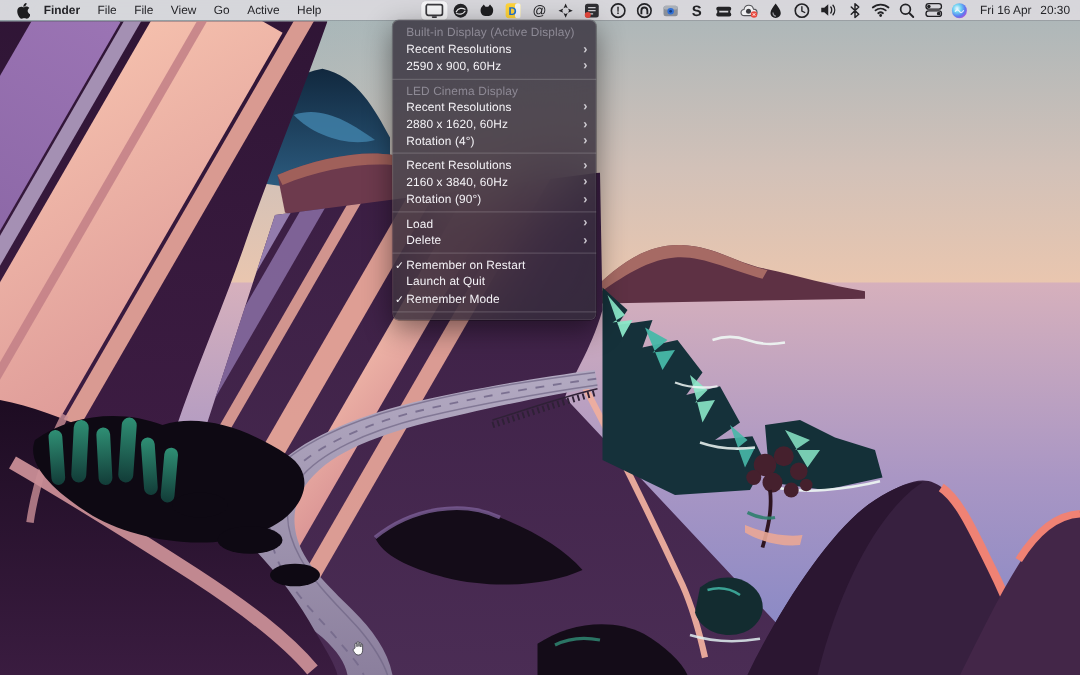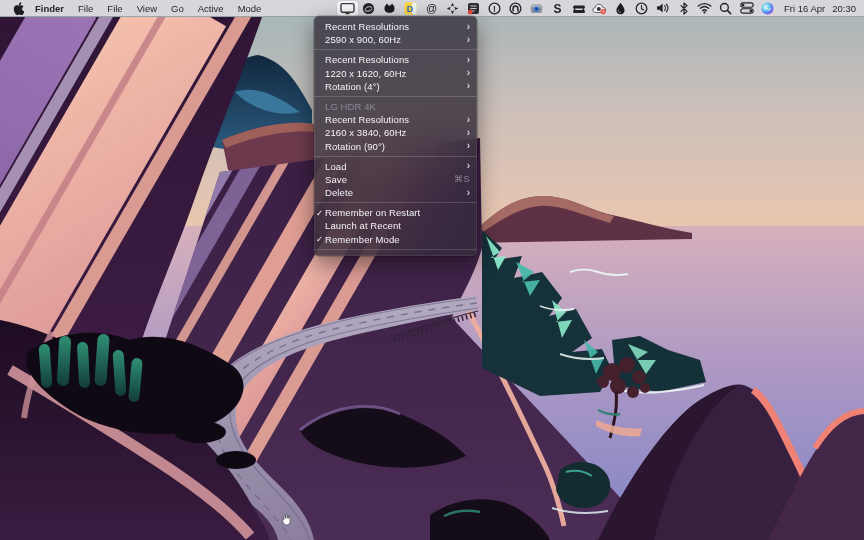--- a/index.html
+++ b/index.html
@@ -221,21 +221,21 @@
             <path d="M14.1,10.6c0-2.4,2-3.6,2.1-3.7c-1.1-1.7-2.9-1.9-3.5-1.9c-1.5-0.2-2.9,0.9-3.6,0.9C8.3,5.9,7.2,5,6,5.1C4.4,5.1,2.9,6,2.1,7.4C0.3,10.5,1.6,15.1,3.4,17.6c0.9,1.2,1.9,2.6,3.2,2.6c1.3-0.1,1.8-0.8,3.3-0.8c1.5,0,2,0.8,3.3,0.8c1.4,0,2.3-1.3,3.1-2.5c1-1.4,1.4-2.8,1.4-2.9C17.7,14.7,14.1,13.4,14.1,10.6z M11.7,3.7c0.7-0.9,1.2-2,1-3.2c-1,0-2.3,0.7-3,1.6C9.1,2.9,8.6,4.1,8.8,5.2C9.9,5.3,11,4.6,11.7,3.7z"></path>
           </svg>
         </span>
       <span id="mb-menus" style="display:flex;height:100%;justify-content:flex-end;">
           <span class="mb-item bold">Finder</span>
           <span class="mb-item">File</span>
           <span class="mb-item">File</span>
           <span class="mb-item">View</span>
           <span class="mb-item">Go</span>
           <span class="mb-item">Active</span>
-          <span class="mb-item">Mode</span>
+          <span class="mb-item">Help</span>
         </span>
     </div>
     <div class="mb-right">
       <span class="mb-icons" id="mb-icons">
           <span class="status active">
             <svg width="15" height="13" viewBox="0 0 15 13">
               <rect x="1" y="1.6" width="13" height="8.6" rx="1.6" fill="none" stroke="#3a3a3e" stroke-width="1.4"></rect>
               <rect x="5.4" y="10.9" width="4.2" height="1.4" rx="0.6" fill="#3a3a3e"></rect>
             </svg>
           </span>
@@ -377,90 +377,89 @@
           </span>
         </span>
       <span class="mb-clock">
         <span class="mb-date">Fri 16 Apr</span>
         <span class="mb-time">20:30</span>
       </span>
     </div>
   </div>
 
   <div class="dropdown" id="dropdown">
+      <div class="menu-row header">
+        <span class="menu-check"></span>
+        <span class="menu-label">Built-in Display (Active Display)</span>
+      </div>
       <div class="menu-row">
         <span class="menu-check"></span>
         <span class="menu-label">Recent Resolutions</span>
         <span class="menu-arrow">›</span>
       </div>
       <div class="menu-row">
         <span class="menu-check"></span>
         <span class="menu-label">2590 x 900, 60Hz</span>
-        <span class="menu-arrow">›</span>
-      </div>
-      <div class="separator"></div>
-      <div class="menu-row">
-        <span class="menu-check"></span>
-        <span class="menu-label">Recent Resolutions</span>
-        <span class="menu-arrow">›</span>
-      </div>
-      <div class="menu-row">
-        <span class="menu-check"></span>
-        <span class="menu-label">1220 x 1620, 60Hz</span>
-        <span class="menu-arrow">›</span>
-      </div>
-      <div class="menu-row">
-        <span class="menu-check"></span>
-        <span class="menu-label">Rotation (4°)</span>
         <span class="menu-arrow">›</span>
       </div>
       <div class="separator"></div>
       <div class="menu-row header">
         <span class="menu-check"></span>
-        <span class="menu-label">LG HDR 4K</span>
+        <span class="menu-label">LED Cinema Display</span>
       </div>
       <div class="menu-row">
         <span class="menu-check"></span>
         <span class="menu-label">Recent Resolutions</span>
         <span class="menu-arrow">›</span>
       </div>
       <div class="menu-row">
         <span class="menu-check"></span>
+        <span class="menu-label">2880 x 1620, 60Hz</span>
+        <span class="menu-arrow">›</span>
+      </div>
+      <div class="menu-row">
+        <span class="menu-check"></span>
+        <span class="menu-label">Rotation (4°)</span>
+        <span class="menu-arrow">›</span>
+      </div>
+      <div class="separator"></div>
+      <div class="menu-row">
+        <span class="menu-check"></span>
+        <span class="menu-label">Recent Resolutions</span>
+        <span class="menu-arrow">›</span>
+      </div>
+      <div class="menu-row">
+        <span class="menu-check"></span>
         <span class="menu-label">2160 x 3840, 60Hz</span>
         <span class="menu-arrow">›</span>
       </div>
       <div class="menu-row">
         <span class="menu-check"></span>
         <span class="menu-label">Rotation (90°)</span>
         <span class="menu-arrow">›</span>
       </div>
       <div class="separator"></div>
       <div class="menu-row">
         <span class="menu-check"></span>
         <span class="menu-label">Load</span>
         <span class="menu-arrow">›</span>
-      </div>
-      <div class="menu-row">
-        <span class="menu-check"></span>
-        <span class="menu-label">Save</span>
-        <span class="menu-shortcut">⌘S</span>
       </div>
       <div class="menu-row">
         <span class="menu-check"></span>
         <span class="menu-label">Delete</span>
         <span class="menu-arrow">›</span>
       </div>
       <div class="separator"></div>
       <div class="menu-row">
         <span class="menu-check">✓</span>
         <span class="menu-label">Remember on Restart</span>
       </div>
       <div class="menu-row">
         <span class="menu-check"></span>
-        <span class="menu-label">Launch at Recent</span>
+        <span class="menu-label">Launch at Quit</span>
       </div>
       <div class="menu-row">
         <span class="menu-check">✓</span>
         <span class="menu-label">Remember Mode</span>
       </div>
       <div class="separator"></div>
     </div>
 
   <div class="cursor">
     <svg width="12" height="13" viewBox="0 0 12 13">

